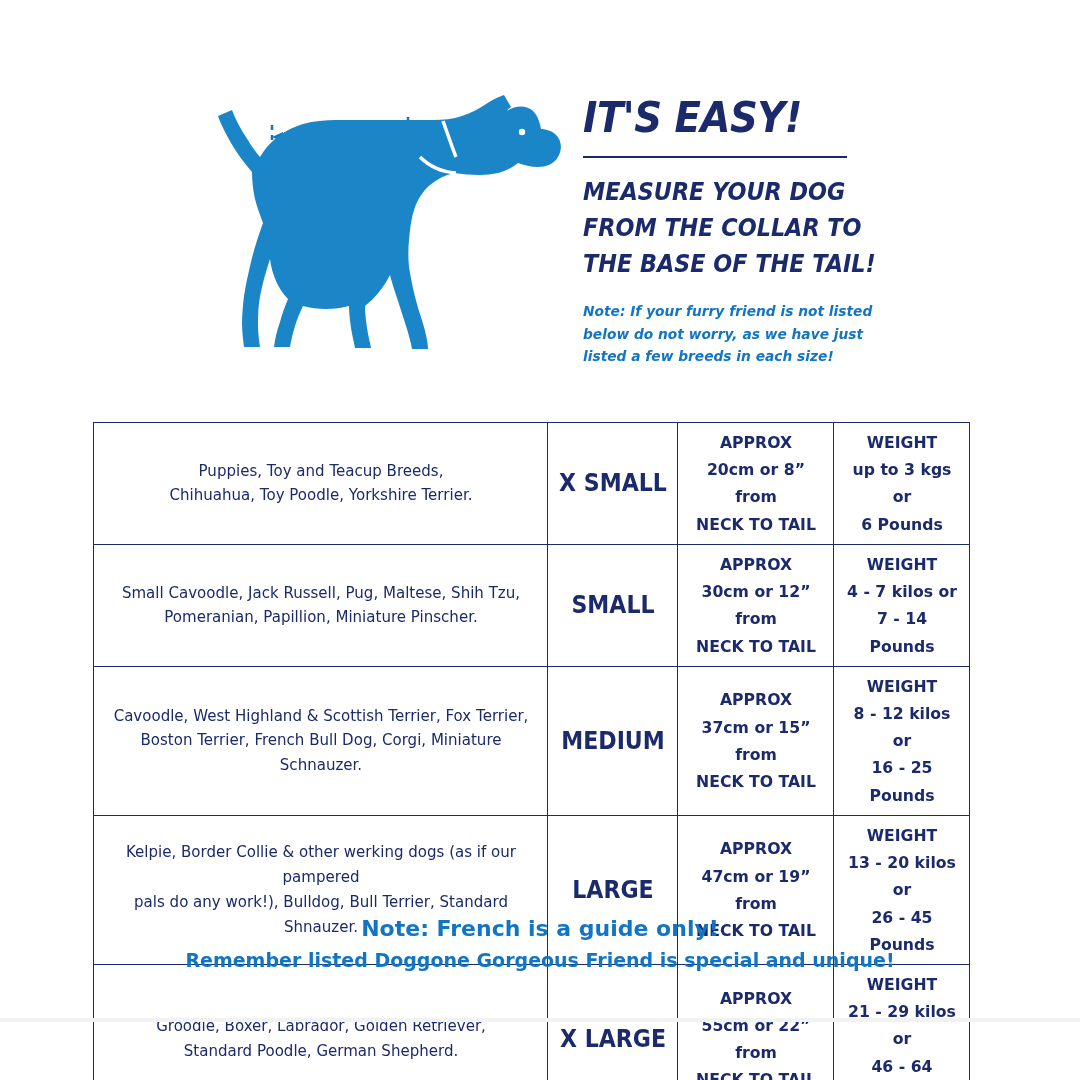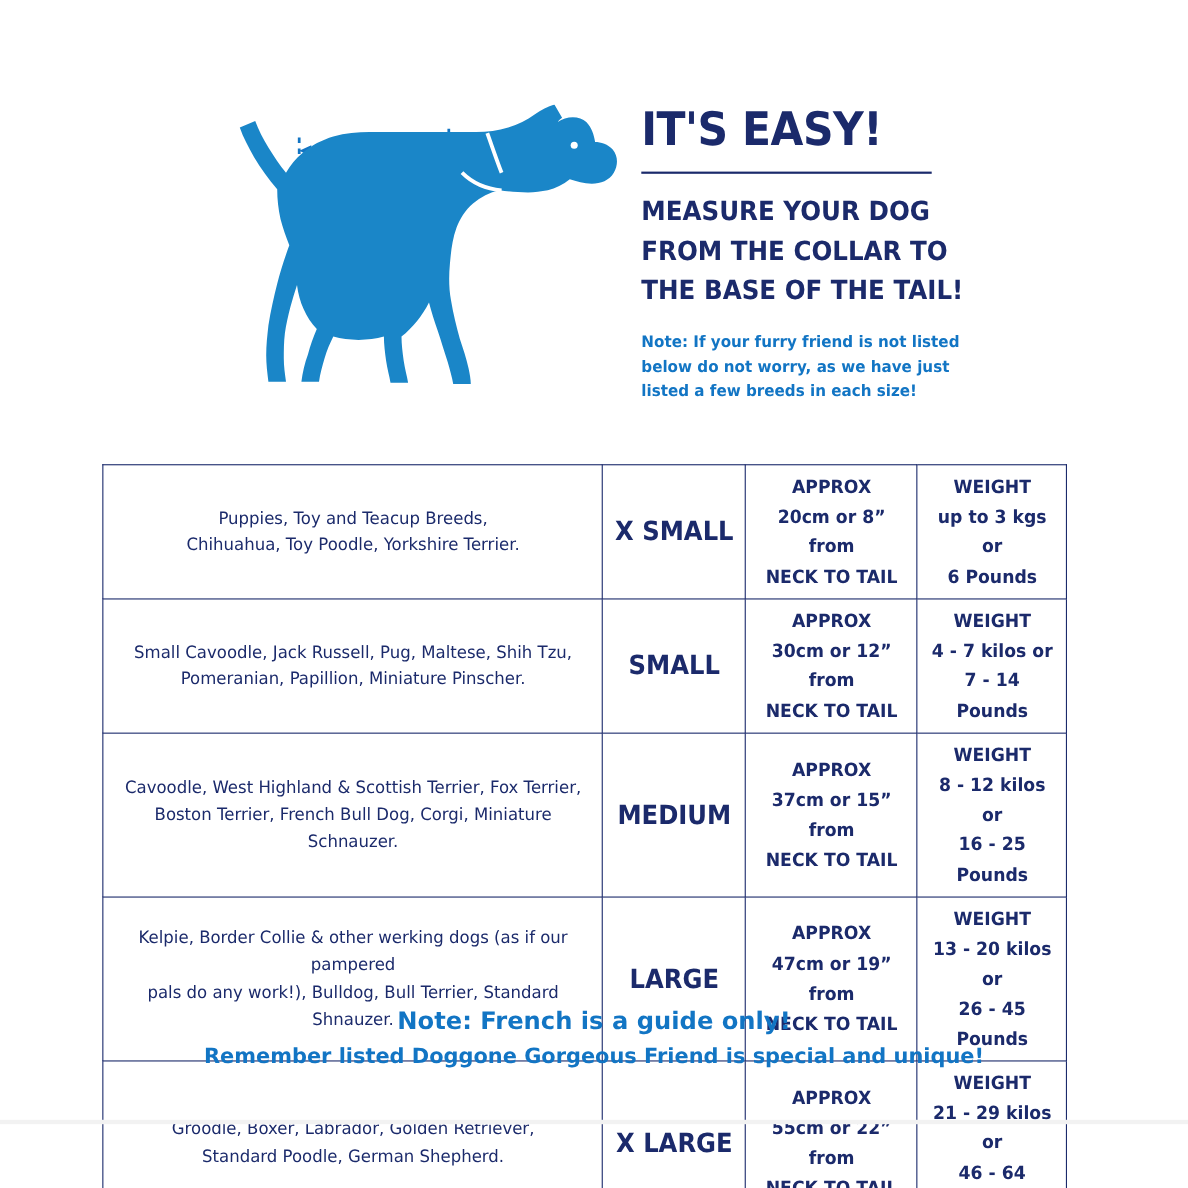--- a/index.html
+++ b/index.html
@@ -36,20 +36,21 @@
     top: 95px;
     width: 350px;
     height: 290px;
   }
 
   .right-block {
     position: absolute;
     left: 583px;
     top: 96px;
     width: 420px;
+    font-style: italic;
   }
 
   .headline {
     font-family: "DejaVu Sans", sans-serif;
     font-weight: bold;
     font-size: 42px;
     letter-spacing: -0.5px;
     color: #1b2a6b;
     line-height: 1.05;
     margin: 0;

